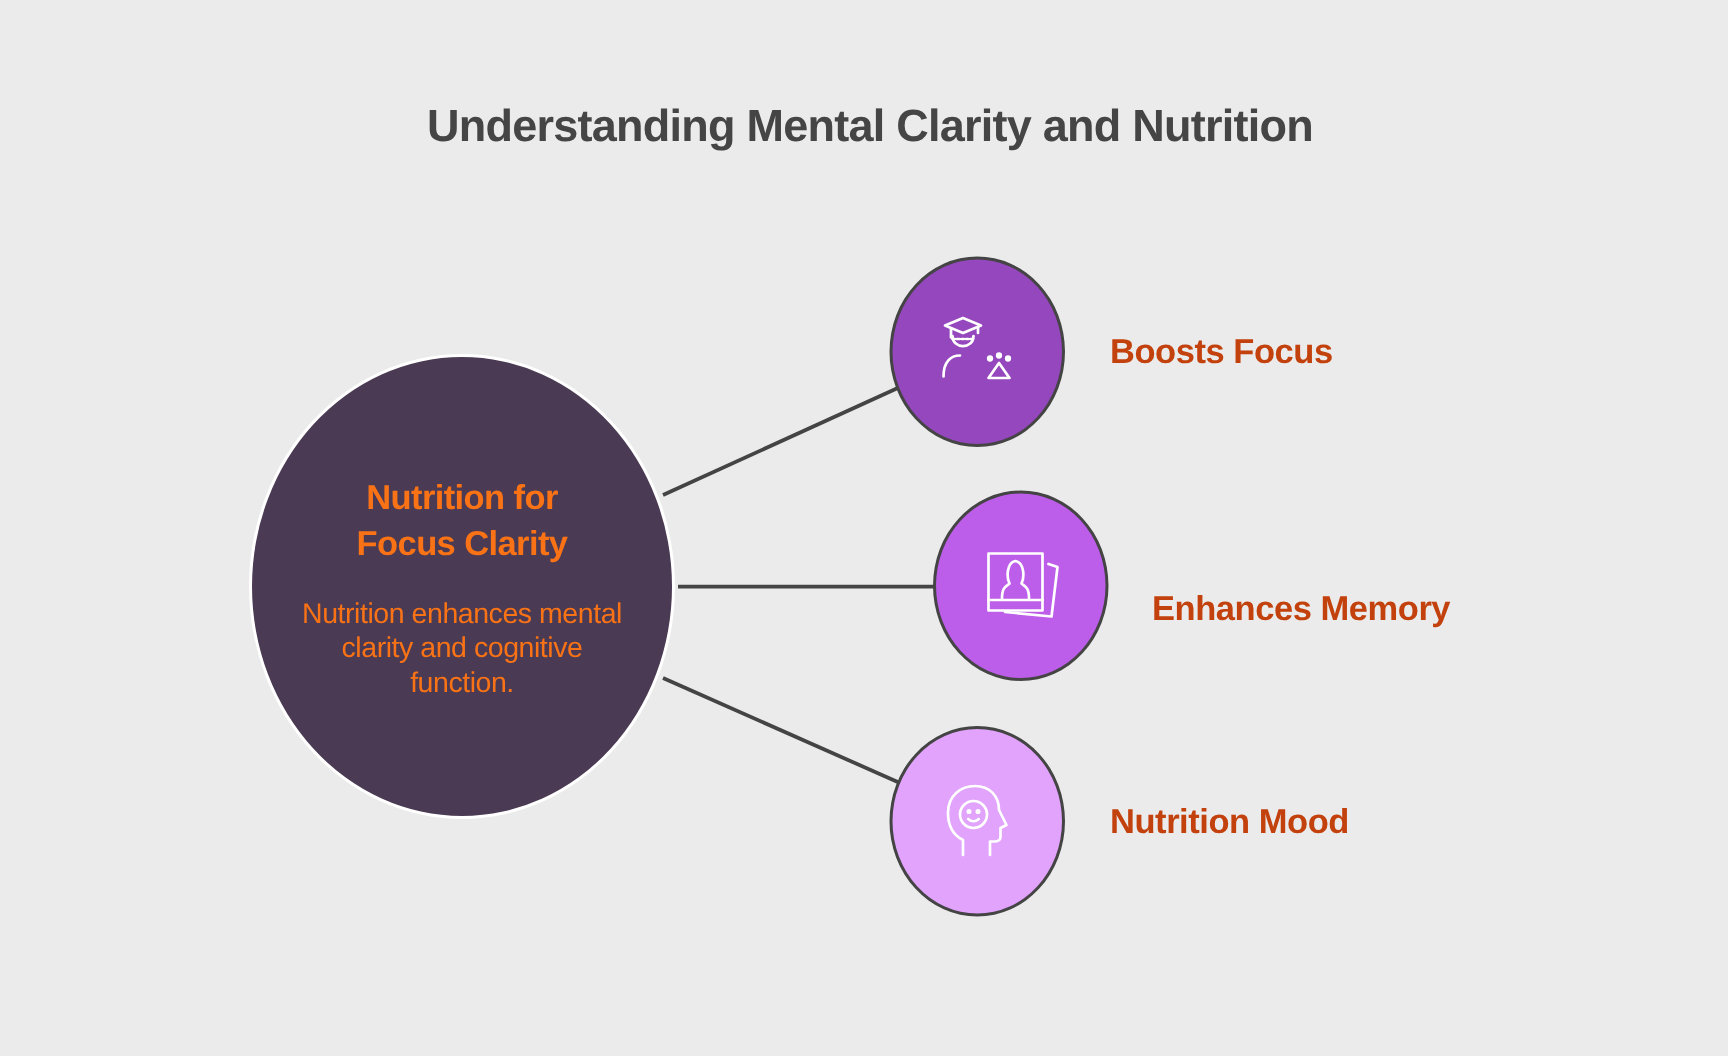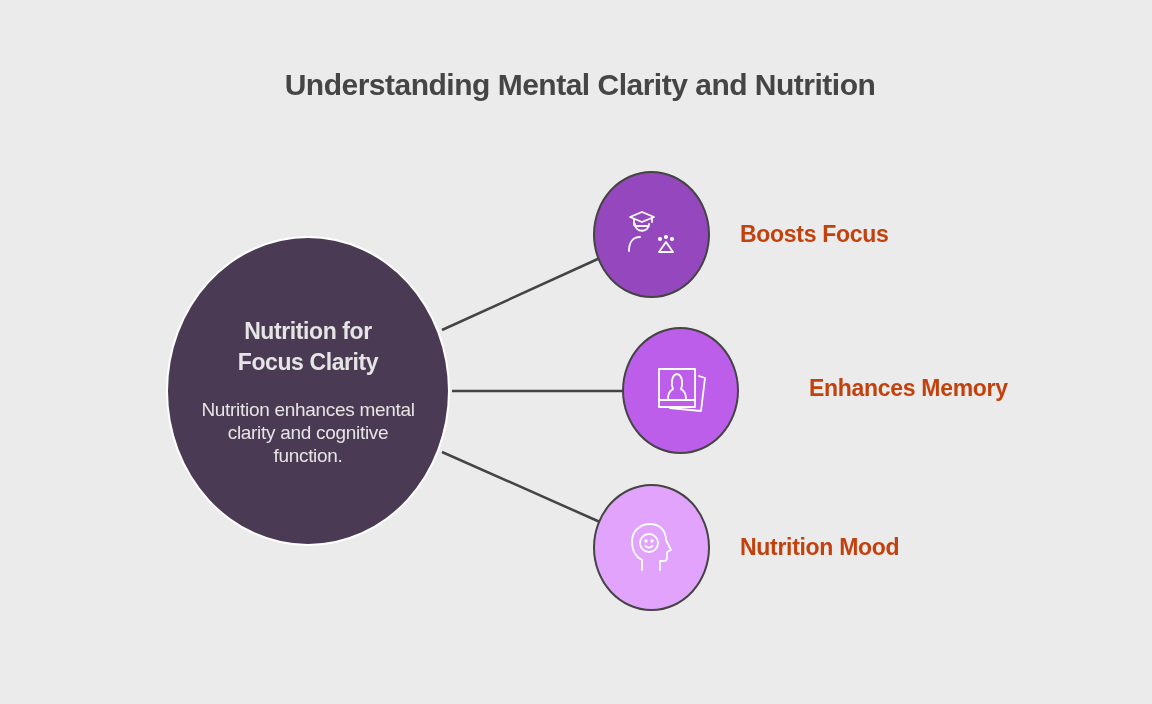--- a/index.html
+++ b/index.html
@@ -10,21 +10,21 @@
   }
   .title {
     position: absolute; left: 0; width: 1160px; top: 68px;
     text-align: center; font-size: 30px; font-weight: bold; color: #454545;
     letter-spacing: -0.5px;
   }
   svg.connectors { position: absolute; left: 0; top: 0; }
   .center {
     position: absolute; left: 166px; top: 236px; width: 284px; height: 310px;
     border-radius: 50%; background: #4b3a53; border: 2px solid #ffffff;
-    box-sizing: border-box; color: #e5e5e5; text-align: center;
+    box-sizing: border-box; color: #f97316; text-align: center;
   }
   .center .ctitle {
     position: absolute; left: 0; right: 0; top: 78px;
     font-size: 23px; font-weight: bold; line-height: 31px; letter-spacing: -0.4px;
   }
   .center .cdesc {
     position: absolute; left: 30px; right: 30px; top: 160px;
     font-size: 19px; line-height: 23px; letter-spacing: -0.3px;
   }
   .node {
@@ -73,21 +73,21 @@
 <div class="label" style="left:740px; top:221px;">Boosts Focus</div>
 
 <div class="node" id="node1" style="left: 622px; top: 327px; width: 117px; height: 127px; background: rgb(189, 94, 234);">
   <svg viewBox="0 0 60 60" fill="none" stroke="#fff" stroke-width="1.8" stroke-linecap="round" stroke-linejoin="round">
     <rect x="8" y="8" width="36" height="38"></rect>
     <path d="M8 39 H44"></path>
     <path d="M48 15 L54 17 L50 50 L19 47"></path>
     <path d="M17 38 C17 30, 20 30, 22 28 C20 24, 20 14, 26 13 C32 14, 32 24, 30 28 C32 30, 35 30, 35 38"></path>
   </svg>
 </div>
-<div class="label" style="left:768px; top:375px;margin-left:41px;">Enhances Memory</div>
+<div class="label" style="left:768px; top:392px;">Enhances Memory</div>
 
 <div class="node" id="node2" style="left: 593px; top: 484px; width: 117px; height: 127px; background: rgb(225, 163, 252);">
   <svg viewBox="0 0 60 60" fill="none" stroke="#fff" stroke-width="1.8" stroke-linecap="round" stroke-linejoin="round">
     <path d="M20 52 V42 C12 38, 10 30, 10 24 C10 12, 19 6, 28 6 C38 6, 44 13, 44 22 L49 32 L45 34 V40 C45 42, 43 43, 41 43 H38 V52"></path>
     <circle cx="27" cy="25" r="9"></circle>
     <circle cx="24" cy="23" r="0.8" fill="#fff"></circle>
     <circle cx="30" cy="23" r="0.8" fill="#fff"></circle>
     <path d="M23.5 28 C25.5 30, 28.5 30, 30.5 28"></path>
   </svg>
 </div>

